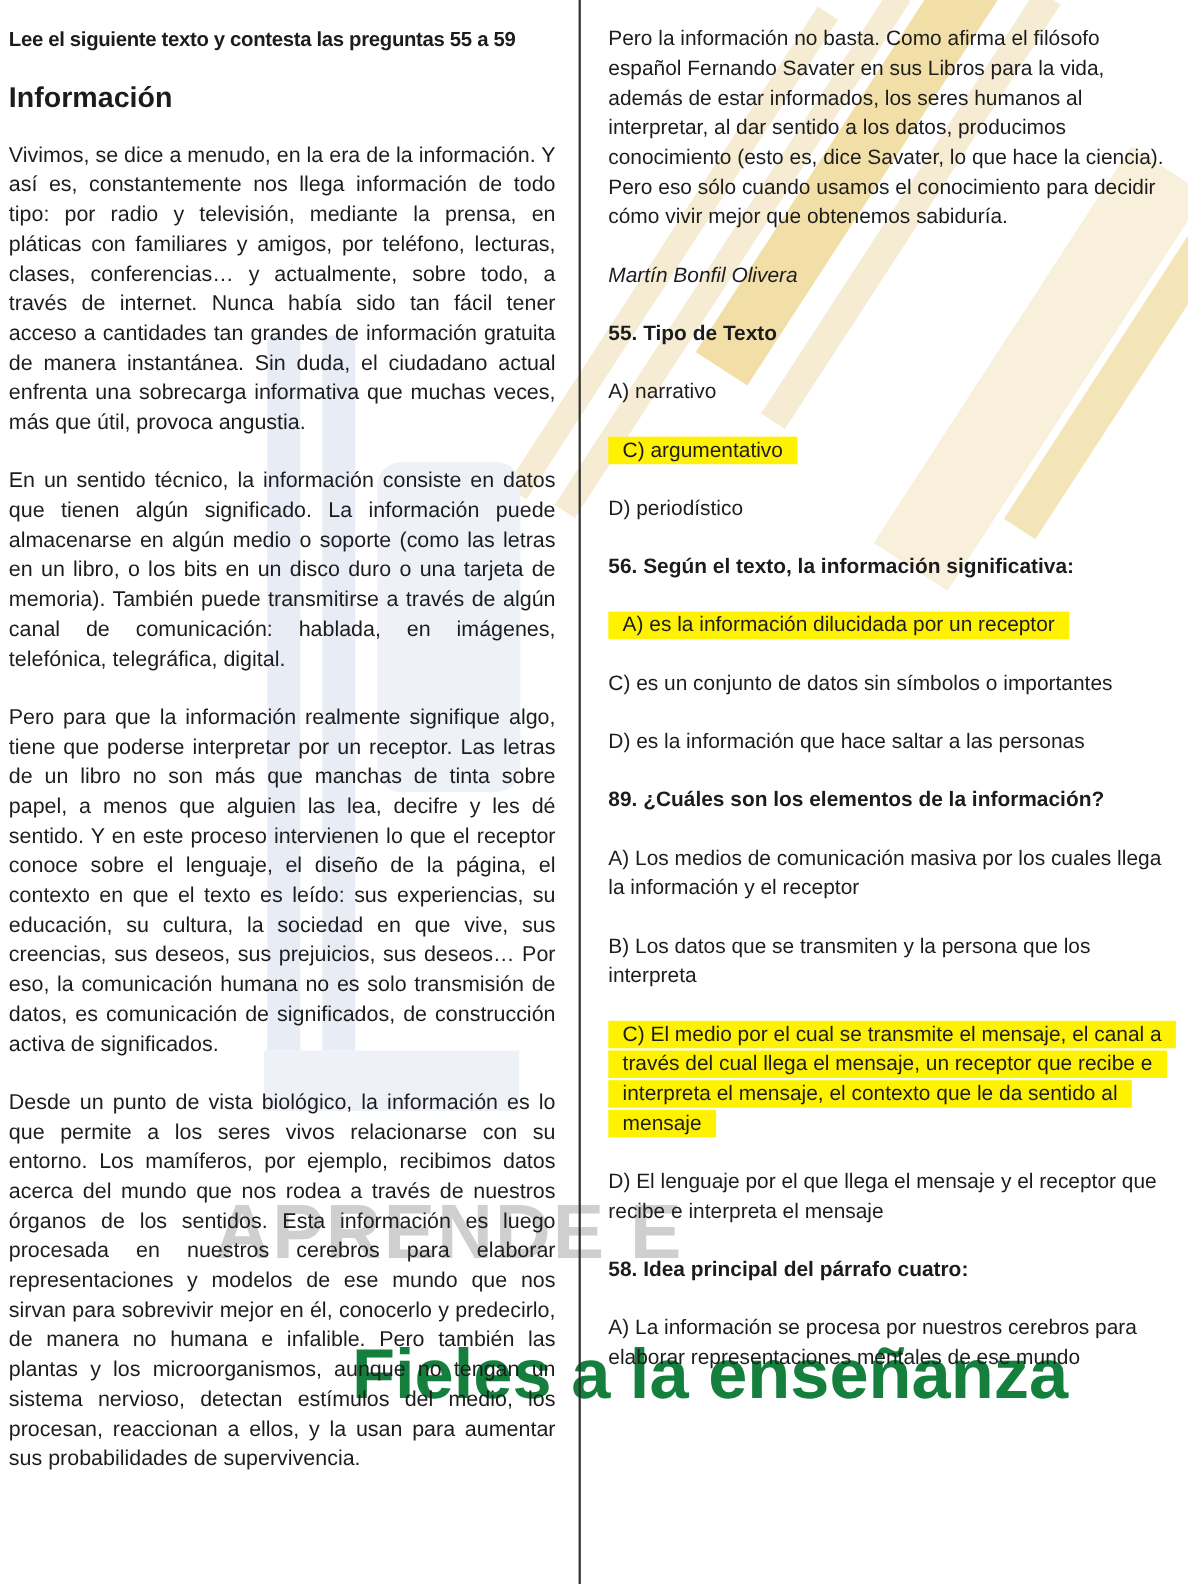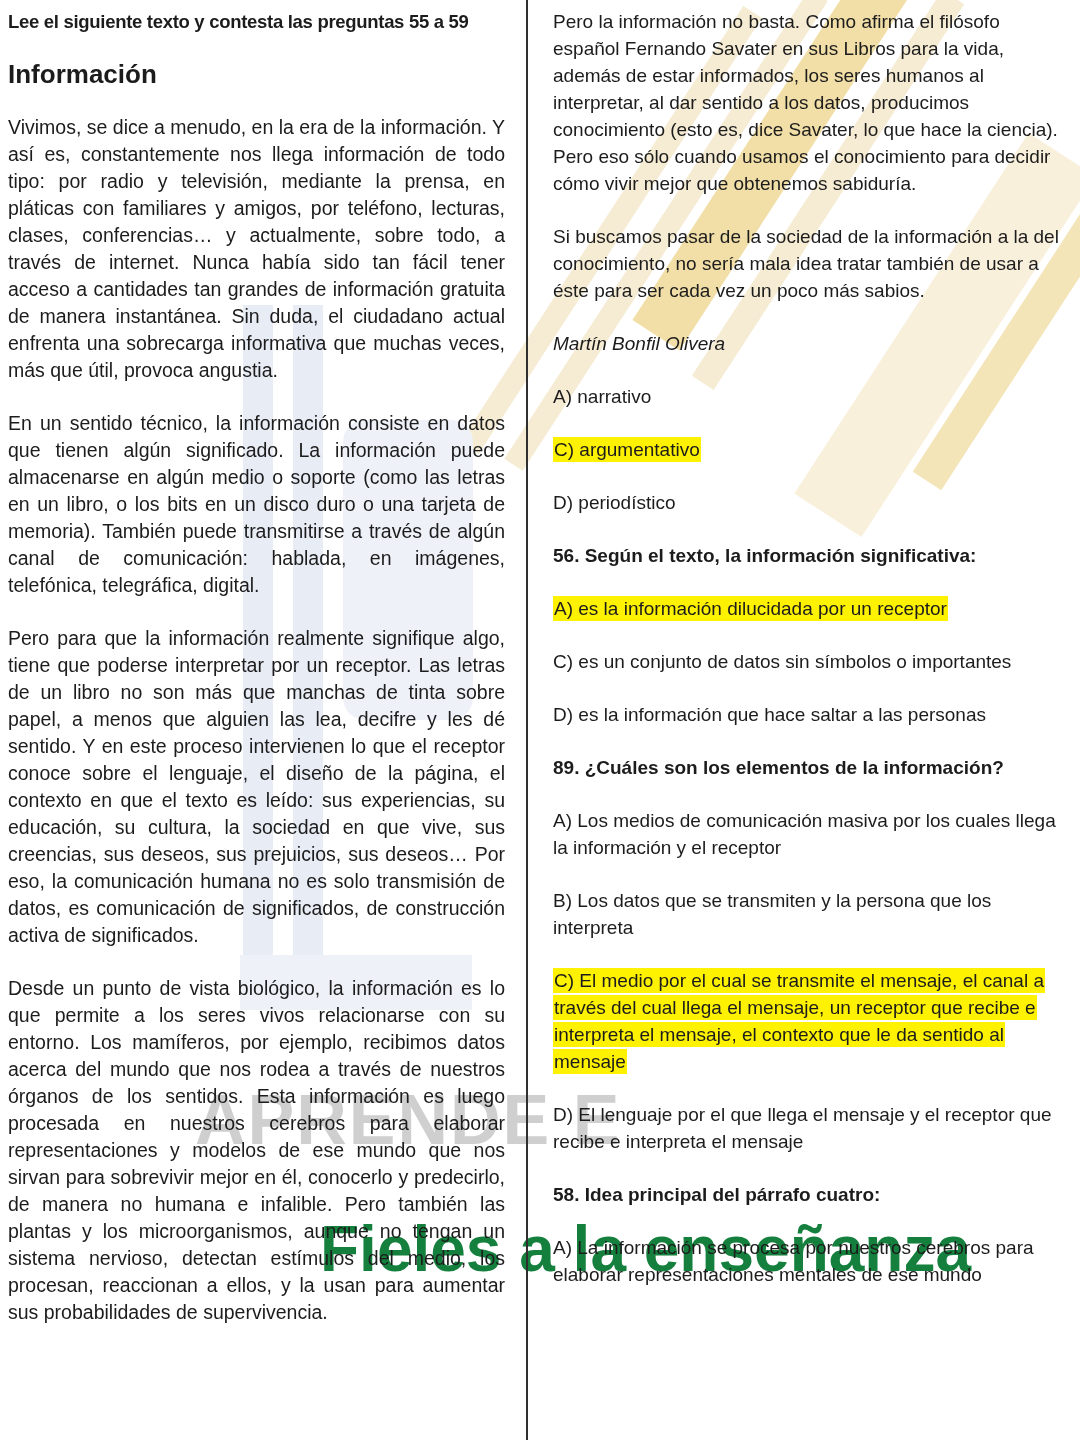--- a/index.html
+++ b/index.html
@@ -34,33 +34,33 @@
     position:absolute;left:320px;top:1212px;
     font-size:64px;font-weight:bold;
     color:#15803d;white-space:nowrap;
   }
   
   .divider{
     position:absolute;left:526px;top:0;bottom:0;width:2px;
     background:var(--divider,#2f2f2f);z-index:3;
   }
   
-  .col{position:absolute;top:8px;z-index:2;font-size:19.5px;line-height:27px;}
+  .col{position:absolute;top:22px;z-index:2;font-size:19.5px;line-height:27px;}
   .col-left{left:8px;width:497px;text-align:justify;}
   .col-right{left:553px;width:512px;font-size:19px;text-align:left;}
   .col p{margin:0 0 26px 0;}
   .instruction{font-weight:bold;font-size:18.5px;letter-spacing:-0.3px;white-space:nowrap;text-align:left;}
   .doc-title{font-weight:bold;font-size:26px;text-align:left;}
   .author{font-style:italic;margin-bottom:28px;}
   .question{margin-bottom:26px;}
   .qhead{font-weight:bold;margin:0;}
   .option{margin:0;}
   .hl{
     background:var(--highlight,#fef200);
-    padding:2px 1px;
+    padding:2px 13px;
     box-decoration-break:clone;
     -webkit-box-decoration-break:clone;
   }
 </style>
 </head>
 <body>
 
 <div class="page">
 
   <div class="wm">
@@ -84,24 +84,24 @@
     <p class="instruction">Lee el siguiente texto y contesta las preguntas 55 a 59</p>
     <p class="doc-title">Información</p>
     <p class="para">Vivimos, se dice a menudo, en la era de la información. Y así es, constantemente nos llega información de todo tipo: por radio y televisión, mediante la prensa, en pláticas con familiares y amigos, por teléfono, lecturas, clases, conferencias… y actualmente, sobre todo, a través de internet. Nunca había sido tan fácil tener acceso a cantidades tan grandes de información gratuita de manera instantánea. Sin duda, el ciudadano actual enfrenta una sobrecarga informativa que muchas veces, más que útil, provoca angustia.</p>
     <p class="para">En un sentido técnico, la información consiste en datos que tienen algún significado. La información puede almacenarse en algún medio o soporte (como las letras en un libro, o los bits en un disco duro o una tarjeta de memoria). También puede transmitirse a través de algún canal de comunicación: hablada, en imágenes, telefónica, telegráfica, digital.</p>
     <p class="para">Pero para que la información realmente signifique algo, tiene que poderse interpretar por un receptor. Las letras de un libro no son más que manchas de tinta sobre papel, a menos que alguien las lea, decifre y les dé sentido. Y en este proceso intervienen lo que el receptor conoce sobre el lenguaje, el diseño de la página, el contexto en que el texto es leído: sus experiencias, su educación, su cultura, la sociedad en que vive, sus creencias, sus deseos, sus prejuicios, sus deseos… Por eso, la comunicación humana no es solo transmisión de datos, es comunicación de significados, de construcción activa de significados.</p>
     <p class="para">Desde un punto de vista biológico, la información es lo que permite a los seres vivos relacionarse con su entorno. Los mamíferos, por ejemplo, recibimos datos acerca del mundo que nos rodea a través de nuestros órganos de los sentidos. Esta información es luego procesada en nuestros cerebros para elaborar representaciones y modelos de ese mundo que nos sirvan para sobrevivir mejor en él, conocerlo y predecirlo, de manera no humana e infalible. Pero también las plantas y los microorganismos, aunque no tengan un sistema nervioso, detectan estímulos del medio, los procesan, reaccionan a ellos, y la usan para aumentar sus probabilidades de supervivencia.</p>
   </div>
 
   <div class="col col-right">
     <p class="para">Pero la información no basta. Como afirma el filósofo español Fernando Savater en sus Libros para la vida, además de estar informados, los seres humanos al interpretar, al dar sentido a los datos, producimos conocimiento (esto es, dice Savater, lo que hace la ciencia). Pero eso sólo cuando usamos el conocimiento para decidir cómo vivir mejor que obtenemos sabiduría.</p>
-    <p class="para">Si buscamos pasar de la sociedad de la información a la del conocimiento, no sería mala idea tratar también de usar a éste para ser cada vez un poco más sabios.</p>
     <p class="author">Martín Bonfil Olivera</p>
 
     <div class="question">
+      <p class="qhead">55. Tipo de Texto</p>
       <p class="option"><span>A) narrativo</span></p>
       <p class="option"><span class="hl">C) argumentativo</span></p>
       <p class="option"><span>D) periodístico</span></p>
     </div>
 
     <div class="question">
       <p class="qhead">56. Según el texto, la información significativa:</p>
       <p class="option"><span class="hl">A) es la información dilucidada por un receptor</span></p>
       <p class="option"><span>C) es un conjunto de datos sin símbolos o importantes</span></p>
       <p class="option"><span>D) es la información que hace saltar a las personas</span></p>

